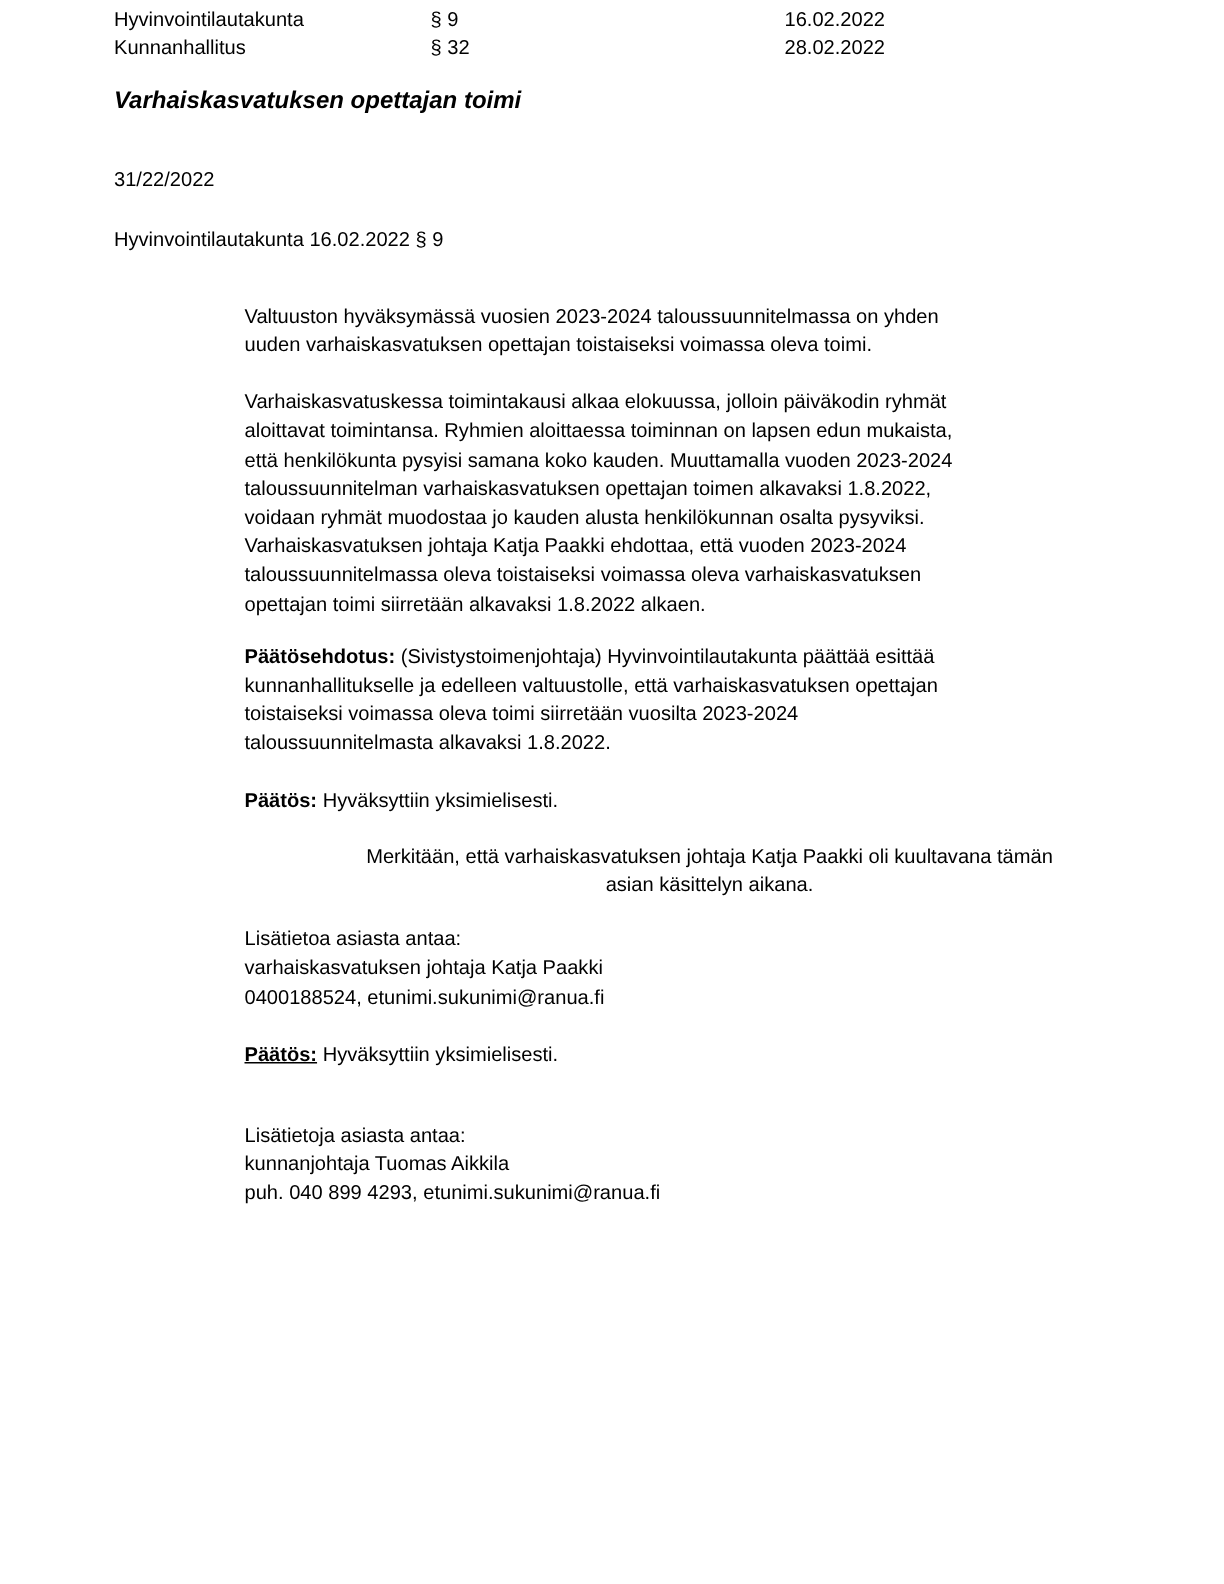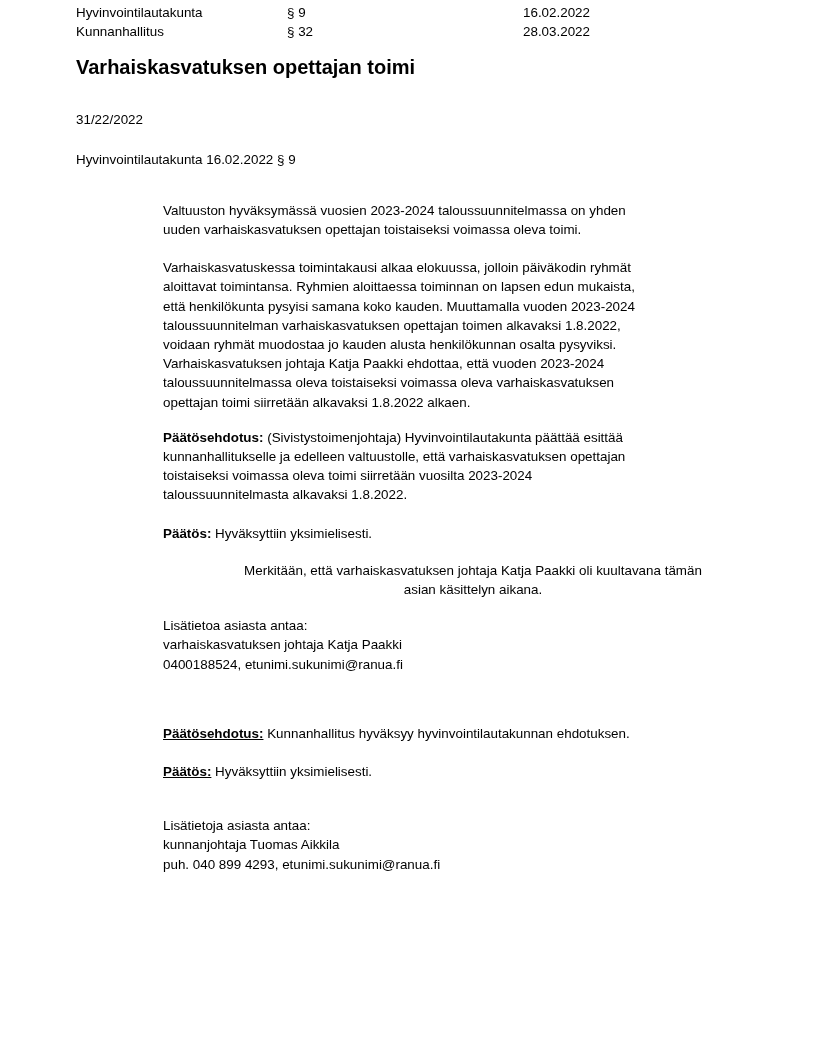--- a/index.html
+++ b/index.html
@@ -17,23 +17,24 @@
   .content { padding: 3px 0 0 76px; }
 
   
   .hdr-row { display: flex; }
   .hdr-c1 { width: 211px; }
   .hdr-c2 { width: 236px; }
   .hdr-c3 { flex: 1; }
 
   .doc-title {
     margin-top: 16px;
-    font-size: 20px;
+    font-size: 16px;
     line-height: 21px;
     font-weight: bold;
+    font-style: italic;
   }
   .case-no   { margin-top: 32px; }
   .sec-head  { margin-top: 20px; }
 
   .ind {
     margin-left: 87px;
     width: 620px;
     white-space: pre-line;
   }
   .p-intro      { margin-top: 32px; }
@@ -58,21 +59,21 @@
 
     <div class="hdr-table">
       <div class="hdr-row">
         <span class="hdr-c1">Hyvinvointilautakunta</span>
         <span class="hdr-c2">§ 9</span>
         <span class="hdr-c3">16.02.2022</span>
       </div>
       <div class="hdr-row">
         <span class="hdr-c1">Kunnanhallitus</span>
         <span class="hdr-c2">§ 32</span>
-        <span class="hdr-c3">28.03.2022</span>
+        <span class="hdr-c3">28.02.2022</span>
       </div>
     </div>
 
     <div class="doc-title">Varhaiskasvatuksen opettajan toimi</div>
 
     <div class="case-no">31/22/2022</div>
 
     <div class="sec-head">Hyvinvointilautakunta 16.02.2022 § 9</div>
 
     <div class="ind p-intro">Valtuuston hyväksymässä vuosien 2023-2024 taloussuunnitelmassa on yhden
@@ -95,21 +96,20 @@
     <div class="ind p-decision1"><span class="lbl">Päätös:</span><span> Hyväksyttiin yksimielisesti.</span></div>
 
     <div class="ind p-note">Merkitään, että varhaiskasvatuksen johtaja Katja Paakki oli kuultavana tämän
 asian käsittelyn aikana.</div>
 
     <div class="ind p-contact1">Lisätietoa asiasta antaa:
 varhaiskasvatuksen johtaja Katja Paakki
 0400188524, etunimi.sukunimi@ranua.fi</div>
 
 
-    <div class="ind p-proposal2"><span class="lbl-u">Päätösehdotus:</span><span> Kunnanhallitus hyväksyy hyvinvointilautakunnan ehdotuksen.</span></div>
 
     <div class="ind p-decision2"><span class="lbl-u">Päätös:</span><span> Hyväksyttiin yksimielisesti.</span></div>
 
     <div class="ind p-contact2">Lisätietoja asiasta antaa:
 kunnanjohtaja Tuomas Aikkila
 puh. 040 899 4293, etunimi.sukunimi@ranua.fi</div>
 
   </div>
 </div>
 

